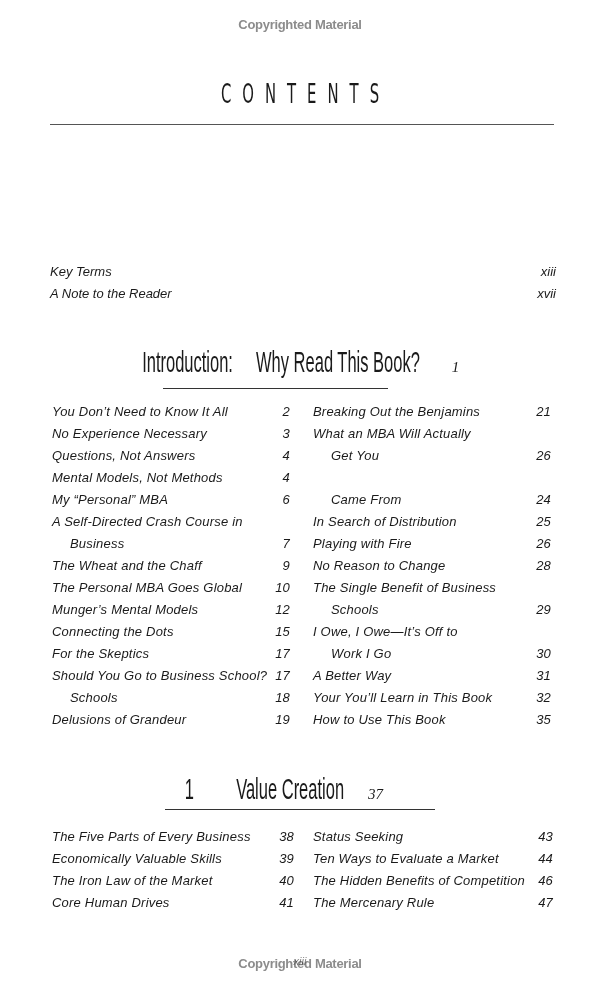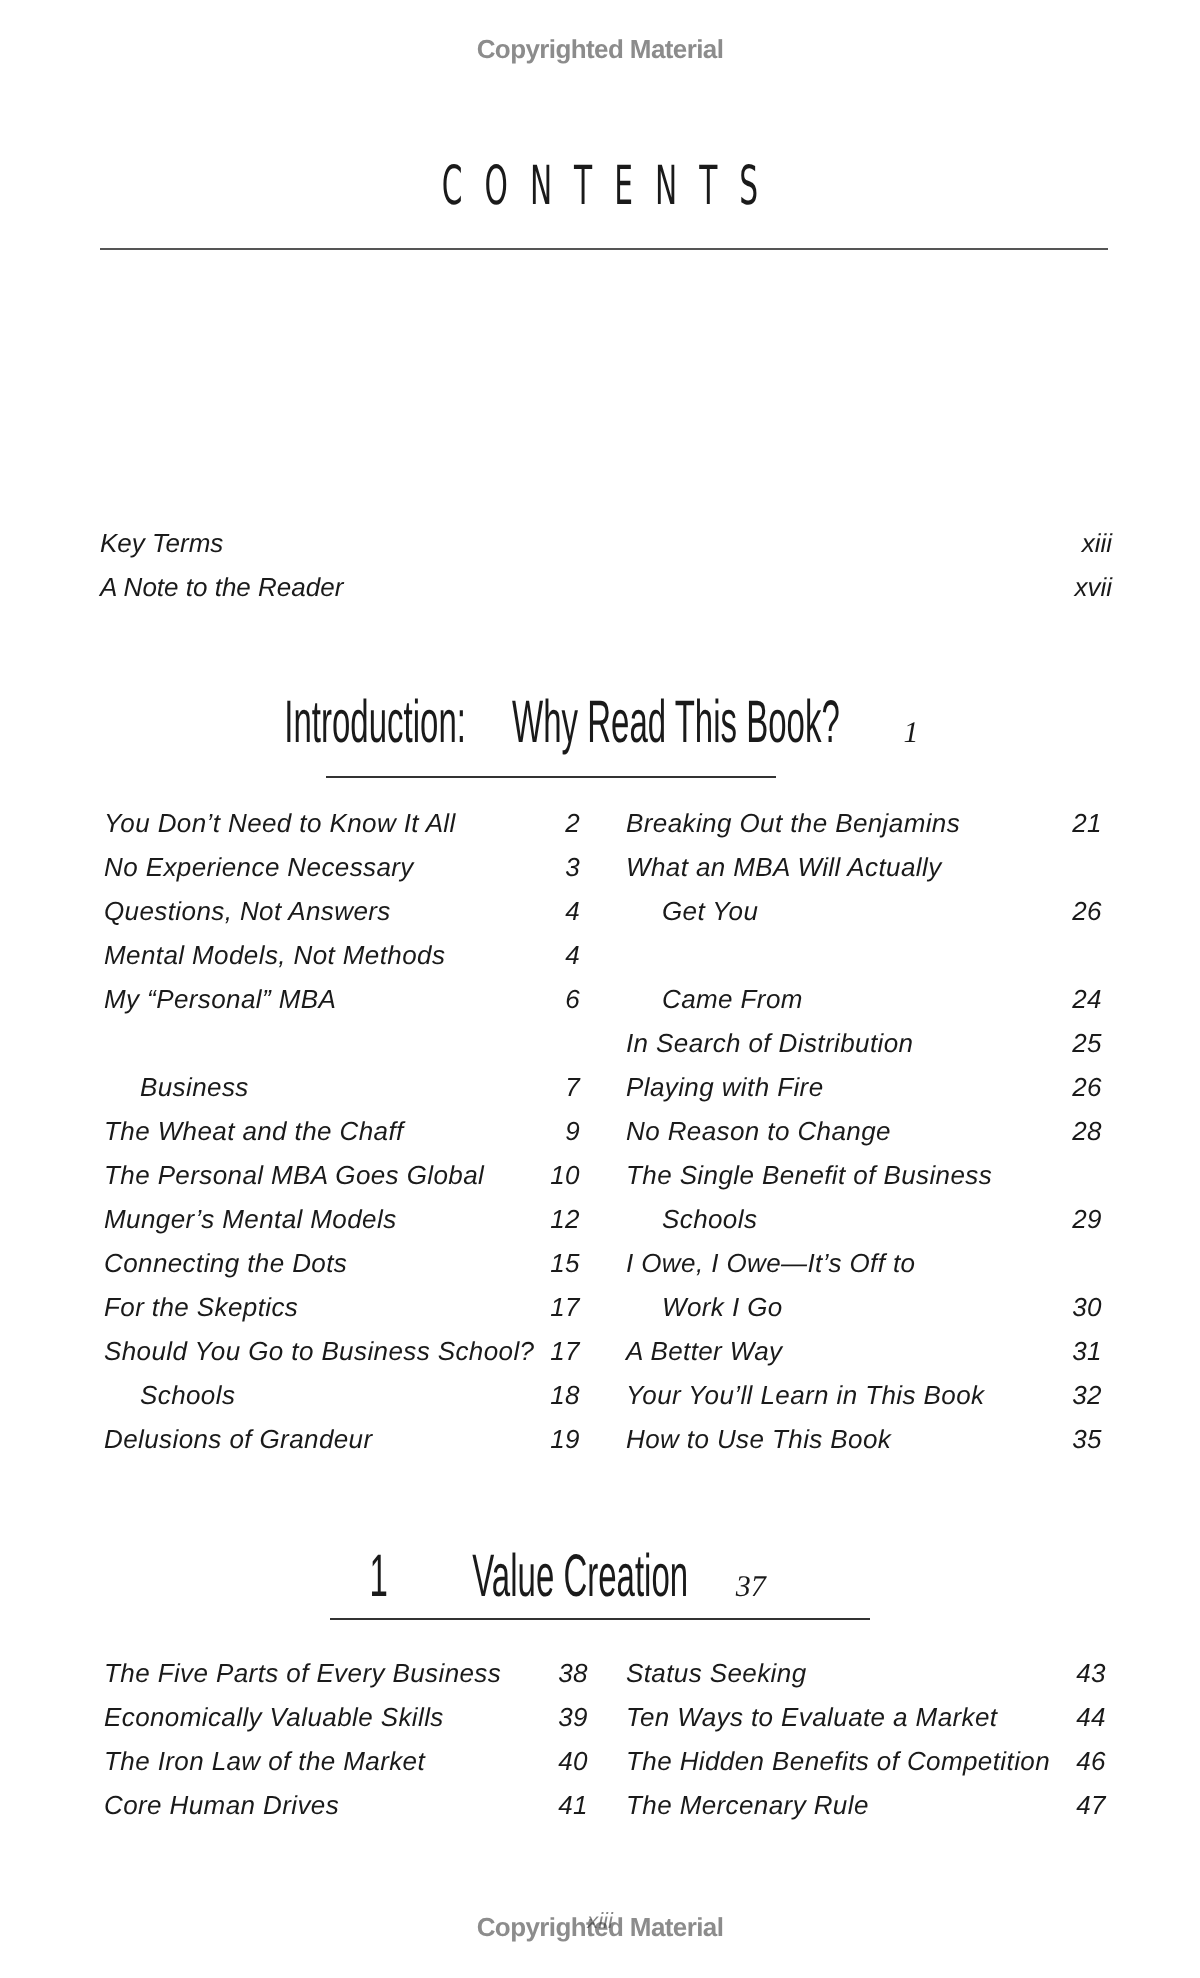--- a/index.html
+++ b/index.html
@@ -97,20 +97,21 @@
     </div>
     <div class="entry">
       <span class="t">Mental Models, Not Methods</span>
       <span class="n">4</span>
     </div>
     <div class="entry">
       <span class="t">My “Personal” MBA</span>
       <span class="n">6</span>
     </div>
     <div class="entry">
+      <span class="t">A Self-Directed Crash Course in</span>
       <span class="n"></span>
     </div>
     <div class="entry">
       <span class="t indent">Business</span>
       <span class="n">7</span>
     </div>
     <div class="entry">
       <span class="t">The Wheat and the Chaff</span>
       <span class="n">9</span>
     </div>

